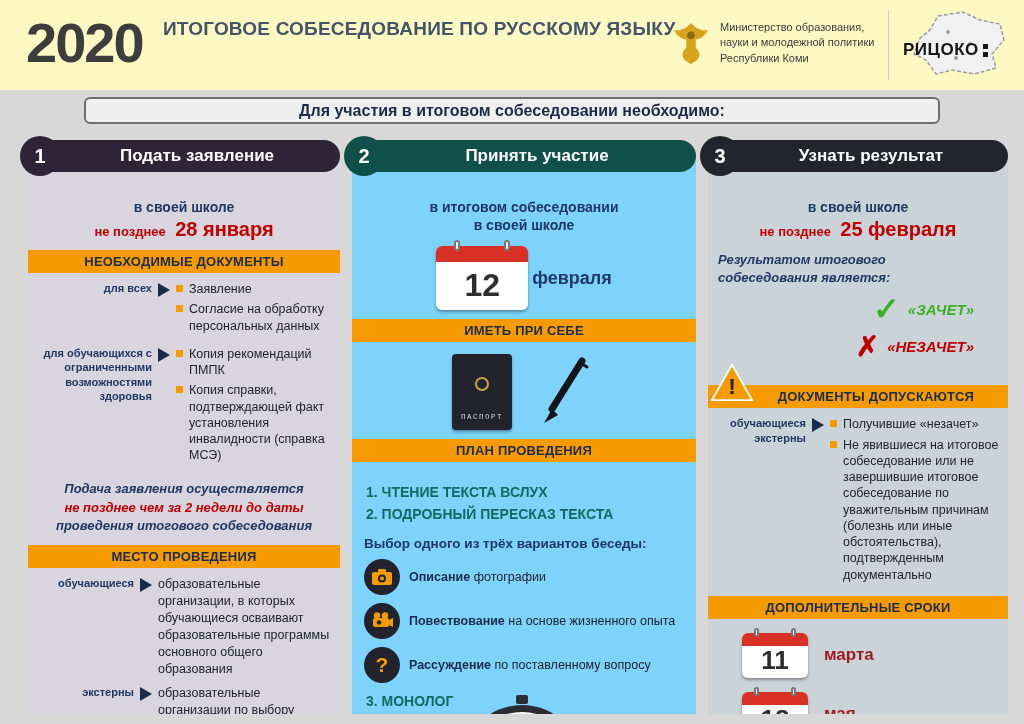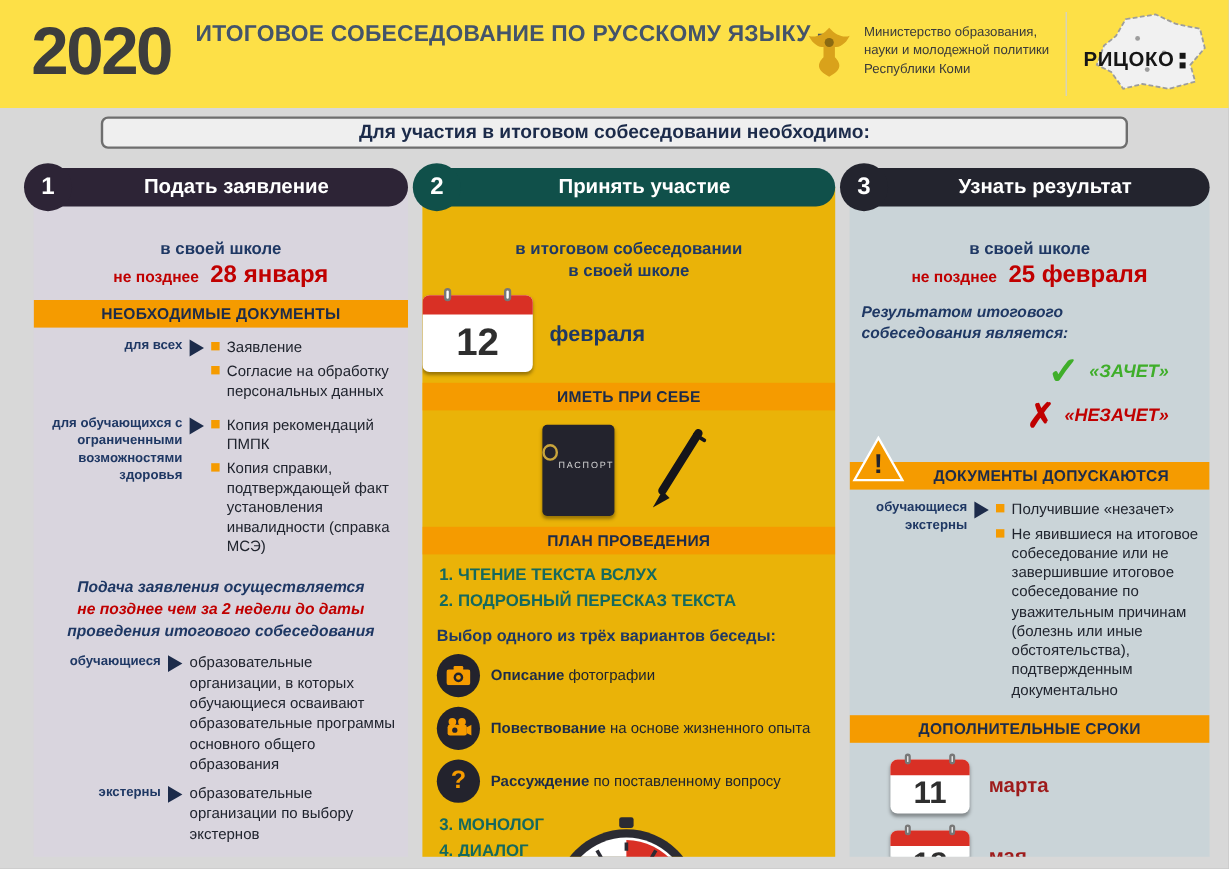--- a/index.html
+++ b/index.html
@@ -1,20 +1,20 @@
 <!DOCTYPE html>
 <html><head>
 <meta charset="utf-8">
 <style>
   * { margin:0; padding:0; box-sizing:border-box; }
   body { background:#9a9a9a; font-family:"Liberation Sans", sans-serif; }
   .poster { position:relative; width:1024px; height:724px; background:#d8d8d8; overflow:hidden; }
 
   
-  .header { position:absolute; top:0; left:0; right:0; height:90px; background:#fde047; }
+  .header { position:absolute; top:0; left:0; right:0; height:90px; background:#fef9c3; }
   .year { position:absolute; left:26px; top:10px; font-size:56px; font-weight:800; color:#3d3d3d; letter-spacing:-2px; }
   .titles { position:absolute; left:163px; top:18px; color:#44546a; }
   .title1 { font-size:19px; font-weight:600; letter-spacing:.2px; }
   .title2 { font-size:18px; font-weight:600; margin-top:4px; }
   .title2 .gia { font-size:27px; font-weight:800; letter-spacing:.5px; }
   .ministry { position:absolute; left:672px; top:20px; display:flex; align-items:center; gap:10px; }
   .ministry-text { font-size:11px; color:#3a3a3a; line-height:1.4; }
   .ricoko { position:absolute; right:14px; top:10px; width:122px; height:70px; border-left:1px solid #d0d0d0; }
   .ricoko svg.map { position:absolute; right:2px; top:0; }
   .ricoko-label { position:absolute; left:14px; bottom:20px; font-size:17px; font-weight:800; color:#161616; letter-spacing:.5px; display:flex; align-items:center; gap:4px; }
@@ -36,21 +36,21 @@
                  display:flex; align-items:center; justify-content:center; }
   .step-title { color:#fff; font-weight:700; font-size:17px; padding-left:26px; }
   .step-num { position:absolute; left:-8px; top:-4px; width:40px; height:40px; border-radius:50%;
               display:flex; align-items:center; justify-content:center; color:#fff; font-size:20px; font-weight:700; }
   .col1 .step-header, .col1 .step-num { background:#2d2436; }
   .col2 .step-header, .col2 .step-num { background:#10504a; }
   .col3 .step-header, .col3 .step-num { background:#23242e; }
 
   .col-body { position:absolute; top:16px; left:0; right:0; bottom:0; z-index:1; padding-top:22px; overflow:hidden; }
   .col1 .col-body { background:#d9d5de; }
-  .col2 .col-body { background:#eab308; }
+  .col2 .col-body { background:#7dd3fc; }
   .col3 .col-body { background:#cad4d8; }
 
   .subtitle { text-align:center; color:#1f3864; font-weight:700; font-size:14px; line-height:1.3; margin-top:20px; }
   .deadline { text-align:center; color:#c00000; margin-top:2px; }
   .deadline .pref { font-size:13px; font-weight:600; }
   .deadline .date { font-size:20px; font-weight:800; margin-left:5px; }
 
   .bar { background:#f59b00; color:#1c2b4a; font-weight:700; font-size:13px; text-align:center;
          padding:4px 0; margin-top:9px; letter-spacing:.2px; }
 
@@ -64,41 +64,41 @@
              border-left:12px solid #1c2b4a; display:block; }
   .items { flex:1; }
   .bullet-item { position:relative; padding-left:13px; font-size:12.5px; color:#20242e; line-height:1.3; margin-bottom:4px; }
   .bullet-item::before { content:""; position:absolute; left:0; top:4px; width:7px; height:7px; background:#f59b00; }
   .plain-item { font-size:12.5px; color:#20242e; line-height:1.35; }
 
   .note { text-align:center; font-style:italic; font-size:13px; color:#1f3864; margin:12px 6px 2px 6px; line-height:1.45; font-weight:600; }
   .note .red { color:#c00000; font-weight:800; }
 
   
-  .cal-wrap { display:flex; align-items:center; gap:14px; margin-top:12px; }
+  .cal-wrap { display:flex; align-items:center; justify-content:center; gap:4px; margin-top:12px; }
   .cal { position:relative; width:92px; height:64px; background:#ffffff; border-radius:6px; box-shadow:0 2px 3px rgba(0,0,0,.35); }
   .cal-top { position:absolute; top:0; left:0; right:0; height:16px; background:#d93025; border-radius:6px 6px 0 0; }
   .cal-ring { position:absolute; top:-6px; width:6px; height:11px; background:#fff; border:2px solid #777; border-radius:3px; }
   .cal-ring.l { left:18px; } .cal-ring.r { right:18px; }
   .cal-day { position:absolute; top:14px; left:0; right:0; bottom:0; display:flex; align-items:center; justify-content:center;
              font-size:32px; font-weight:800; color:#2e2e2e; }
   .cal.small { width:66px; height:45px; }
   .cal.small .cal-top { height:13px; }
   .cal.small .cal-ring { top:-5px; width:5px; height:9px; } .cal.small .cal-ring.l{left:12px;} .cal.small .cal-ring.r{right:12px;}
   .cal.small .cal-day { top:11px; font-size:26px; }
   .cal-month { font-size:18px; font-weight:700; color:#1f3864; }
   .cal-month.red { color:#9e1b1b; font-size:17px; }
 
   .bring { display:flex; align-items:center; justify-content:center; gap:20px; margin:12px 0 4px 0; }
-  .passport { width:60px; height:76px; background:#23232d; border-radius:4px; display:flex; 
-              align-items:center; justify-content:flex-end; padding-bottom:9px; box-shadow:0 2px 3px rgba(0,0,0,.35); }
+  .passport { width:60px; height:76px; background:#23232d; border-radius:4px; display:flex; flex-direction:column;
+              align-items:center; justify-content:flex-end; padding-bottom:9px; box-shadow:0 2px 3px rgba(0,0,0,.35);font-family:Liberation Mono, monospace; }
   .passport .emblem { width:14px; height:14px; border-radius:50%; border:2px solid #c9a53c; margin-bottom:22px; }
   .passport .ptxt { color:#d6d6d6; font-size:7.5px; letter-spacing:1.5px; }
 
-  .plan { color:#15695e; font-weight:800; font-size:14px; margin:6px 12px 0 14px; line-height:1.55; }
+  .plan { color:#15695e; font-weight:800; font-size:14px; margin:20px 12px 0 14px; line-height:1.55; }
   .choice-intro { color:#1f3864; font-weight:700; font-size:13.5px; margin:10px 12px 0 12px; }
   .opt { display:flex; align-items:center; gap:9px; margin:8px 0 0 12px; }
   .opt-icon { width:36px; height:36px; border-radius:50%; background:#23232d; flex:0 0 36px;
               display:flex; align-items:center; justify-content:center; }
   .opt-icon .q { color:#f59b00; font-size:21px; font-weight:800; }
   .opt-text { font-size:12.5px; color:#20242e; white-space:nowrap; }
   .opt-text b { color:#1c2b4a; font-weight:800; }
 
   .plan-bottom { position:relative; height:150px; margin-top:6px; }
   .plan34 { position:absolute; left:14px; top:2px; color:#15695e; font-weight:800; font-size:14px; line-height:1.55; }
@@ -197,20 +197,21 @@
           <div class="bullet-item">Копия справки, подтверждающей факт установления инвалидности (справка МСЭ)</div>
         </div>
       </div>
 
       <div class="note">
         <div>Подача заявления осуществляется</div>
         <div class="red">не позднее чем за 2 недели до даты</div>
         <div>проведения итогового собеседования</div>
       </div>
 
+      <div class="bar">МЕСТО ПРОВЕДЕНИЯ</div>
 
       <div class="group-row">
         <div class="group-label w100">обучающиеся</div>
         <div class="arrow">
             <i></i>
           </div>
         <div class="items plain-item">образовательные организации, в которых обучающиеся осваивают образовательные программы основного общего образования</div>
       </div>
 
       <div class="group-row">

